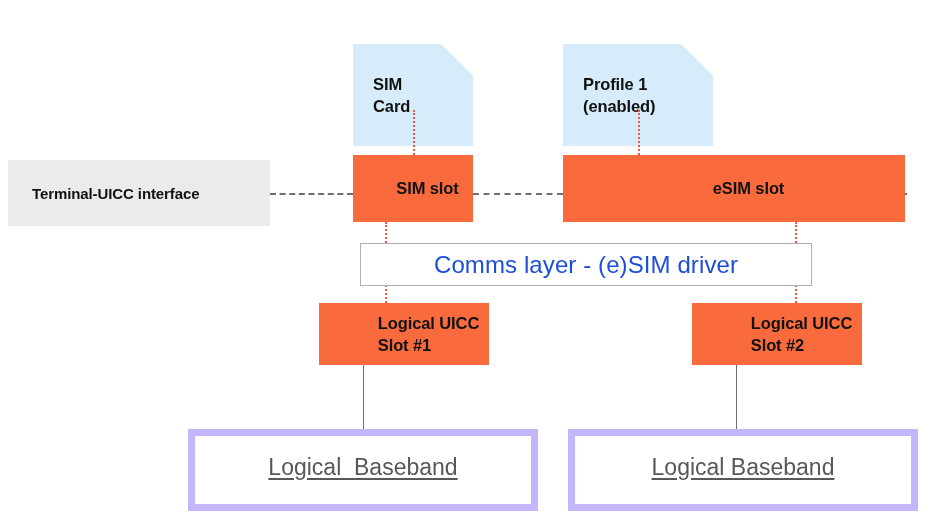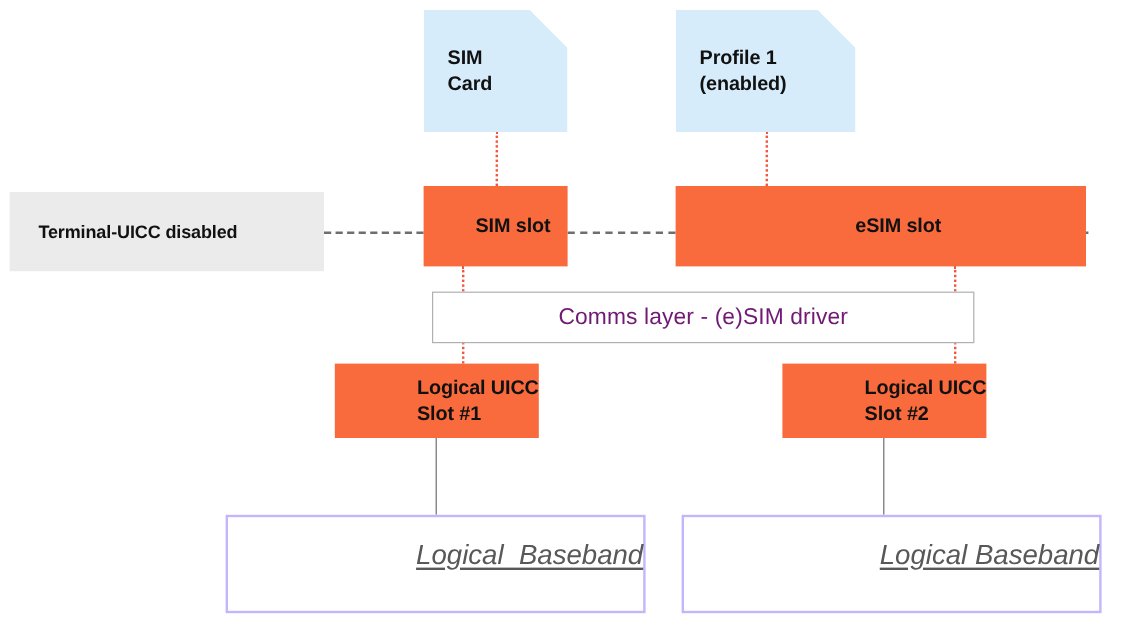--- a/index.html
+++ b/index.html
@@ -20,20 +20,21 @@
   .node {
     position: absolute;
     box-sizing: border-box;
   }
 
   
   .card {
     clip-path: polygon(0 0, calc(100% - 32px) 0, 100% 32px, 100% 100%, 0 100%);
     display: flex;
     align-items: center;
+    margin-top: 36px;
   }
   .card-label {
     font-size: 16.5px;
     font-weight: bold;
     color: #111111;
     line-height: 1.35;
     padding-left: 20px;
     white-space: pre-line;
     letter-spacing: -0.1px;
   }
@@ -45,21 +46,22 @@
     justify-content: center;
     padding-left: 29px;
   }
   .slot-label {
     font-size: 16.5px;
     font-weight: bold;
     color: #111111;
     letter-spacing: -0.1px;
   }
   .slot-left {
-    justify-content: flex-end;
+    justify-content: center;
+    margin-left: 40px;
   }
   .slot-left .slot-label {
     padding-left: 20px;
     line-height: 1.35;
     white-space: pre-line;
     text-align: left;
   }
 
   
   .iface {
@@ -76,34 +78,33 @@
 
   
   .comms {
     border: 1.5px solid #b0b0b0;
     background: #ffffff;
     display: flex;
     align-items: center;
     justify-content: center;
   }
   .comms-label {
-    font-size: 19px;
-    color: #701a75;
+    font-size: 24px;
+    color: #1d4ed8;
     font-weight: normal;
     letter-spacing: 0.1px;
   }
 
   
   .baseband {
-    border: 2px solid #c4b5fd;
+    border: 7px solid #c4b5fd;
     background: #ffffff;
     display: flex;
     align-items: flex-start;
-    justify-content: flex-end;
-    font-style: italic;
+    justify-content: center;
   }
   .baseband-label {
     font-size: 23px;
     color: #585858;
     text-decoration: underline;
     text-underline-offset: 3px;
     margin-top: 18px;
     white-space: pre;
     letter-spacing: 0px;
   }
@@ -138,21 +139,21 @@
   <div class="node card" style="left:563px; top:8px; width:150px; height:102px; background:#d6ecfb;">
     <span class="card-label">Profile 1
 (enabled)</span>
   </div>
 
 
   <div class="vline-dotted" style="left:413px; top:110px; height:45px;"></div>
   <div class="vline-dotted" style="left:638px; top:110px; height:45px;"></div>
 
   <div class="node iface" style="left:8px; top:160px; width:262px; height:66px; background:#ebebeb;">
-    <span class="iface-label">Terminal-UICC disabled</span>
+    <span class="iface-label">Terminal-UICC interface</span>
   </div>
 
   <div class="hline-dashed" style="left:270px; top:193px; width:83px;"></div>
   <div class="hline-dashed" style="left:473px; top:193px; width:90px;"></div>
   <div class="hline-dashed" style="left:881px; top:193px; width:26px;"></div>
 
   <div class="node slot" style="left:353px; top:155px; width:120px; height:67px; background:#f96b3c;">
     <span class="slot-label">SIM slot</span>
   </div>
 

